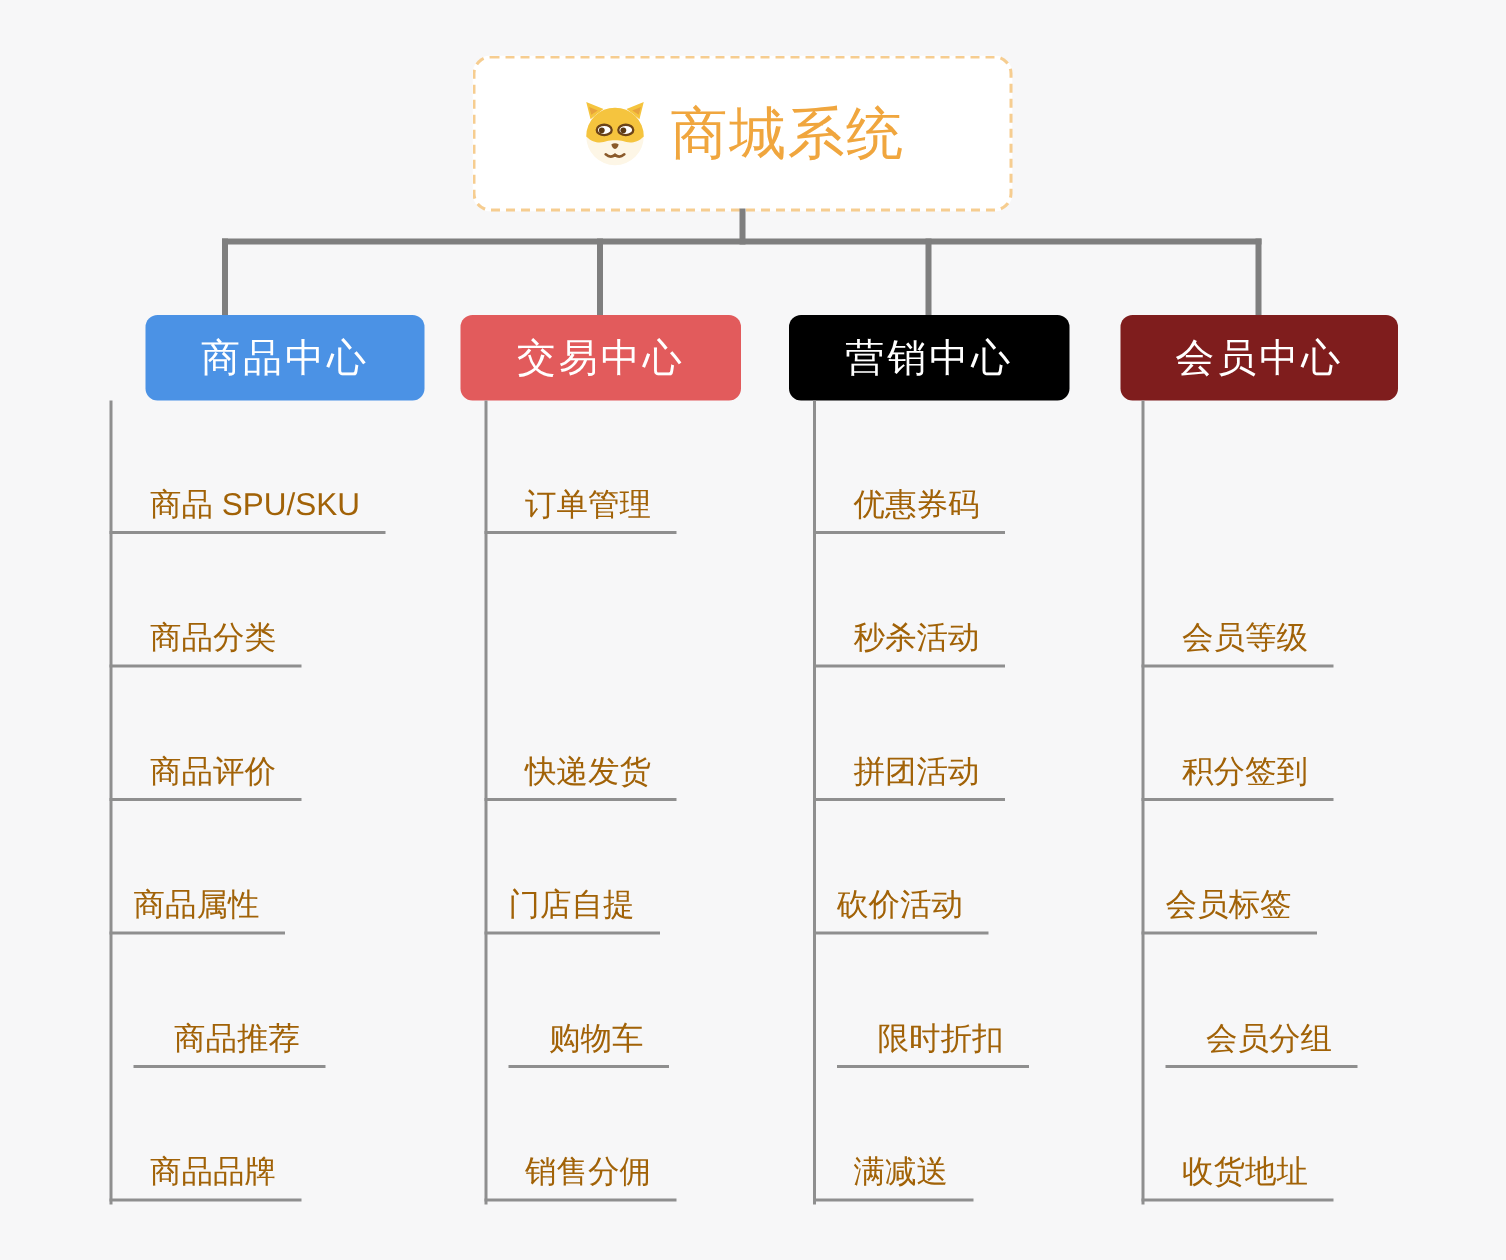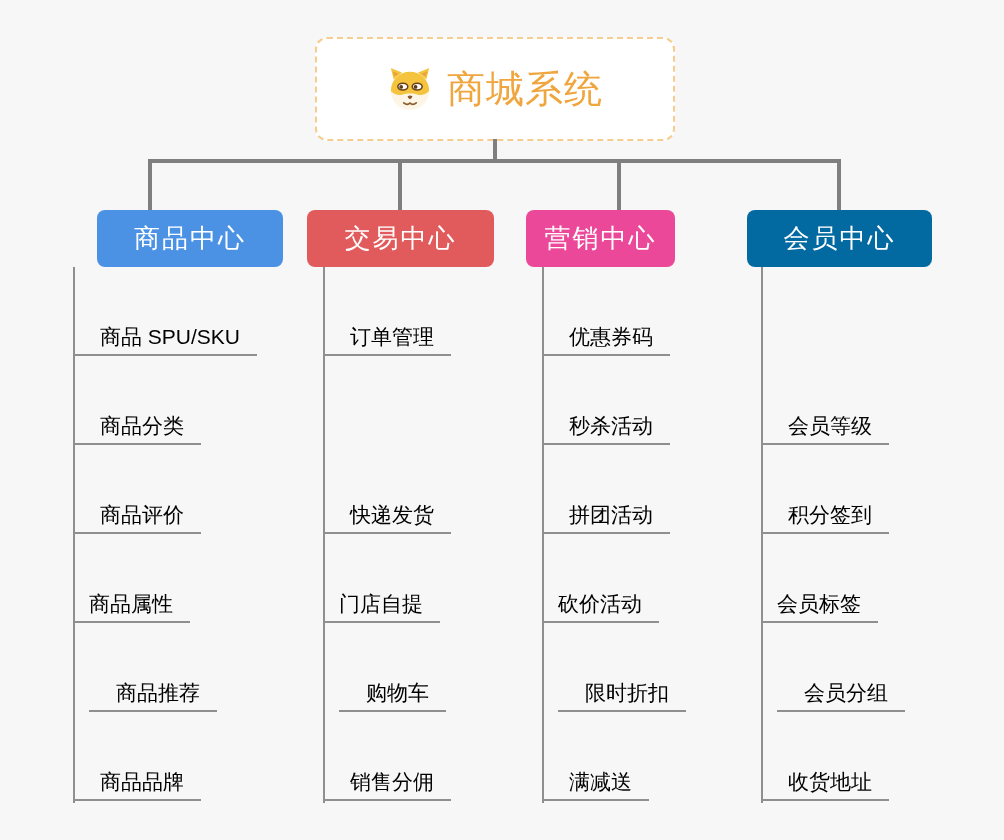--- a/index.html
+++ b/index.html
@@ -21,33 +21,33 @@
   .conn.stub.s1{left:398px;}
   .conn.stub.s2{left:617px;}
   .conn.stub.s3{left:837px;}
 
   
   .branch-box{position:absolute;top:210px;height:57px;border-radius:8px;
     display:flex;align-items:center;justify-content:center;
     color:#ffffff;font-size:26px;font-weight:500;letter-spacing:2px;cursor:default;}
   .branch-box.b0{left:57px;width:186px;background:#4b92e5;margin-left:40px;}
   .branch-box.b1{left:307px;width:187px;background:#e25b5c;}
-  .branch-box.b2{left:526px;width:149px;background:#ec4899;}
-  .branch-box.b3{left:747px;width:185px;background:#0369a1;}
+  .branch-box.b2{left:526px;width:187px;background:#000000;}
+  .branch-box.b3{left:747px;width:185px;background:#7f1d1d;}
 
   
   .column{position:absolute;top:267px;width:240px;height:540px;}
   .column.c0{left:73px;}
   .column.c1{left:323px;}
   .column.c2{left:542px;}
   .column.c3{left:761px;}
   .column .trunk{position:absolute;left:0;top:0;width:2px;height:536px;background:#8f8f8f;}
   .leaf{position:absolute;left:0;height:34px;line-height:34px;
     padding:0 17px 0 27px;border-bottom:2px solid #8f8f8f;
-    font-size:21px;color:#000000;white-space:nowrap;width:fit-content;cursor:default;}
+    font-size:21px;color:#a16207;white-space:nowrap;width:fit-content;cursor:default;}
   .leaf.r0{top:53px;}  .leaf.r1{top:142px;} .leaf.r2{top:231px;}
   .leaf.r3{top:320px;padding-left:16px;} .leaf.r4{top:409px;margin-left:16px;} .leaf.r5{top:498px;}
 </style>
 </head>
 <body>
 
 <div class="stage">
 
   <div class="root-node">
     <svg class="root-icon" viewBox="0 0 48 48" aria-hidden="true">

